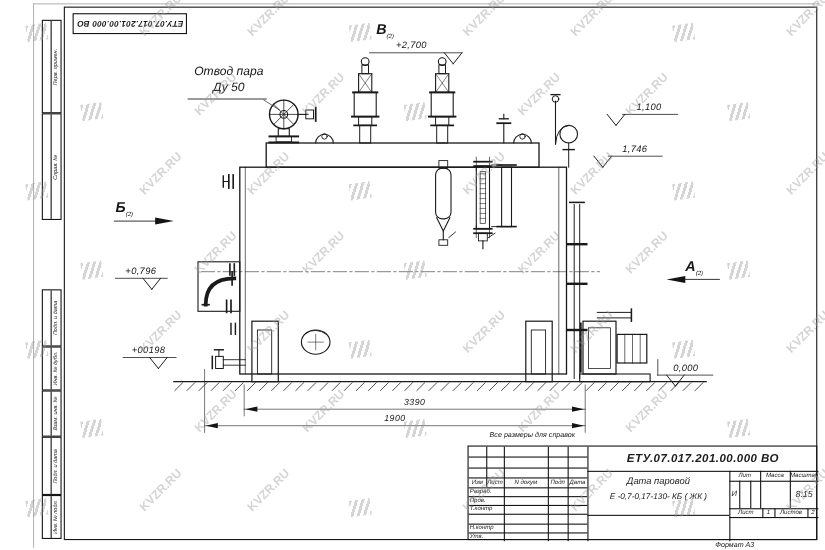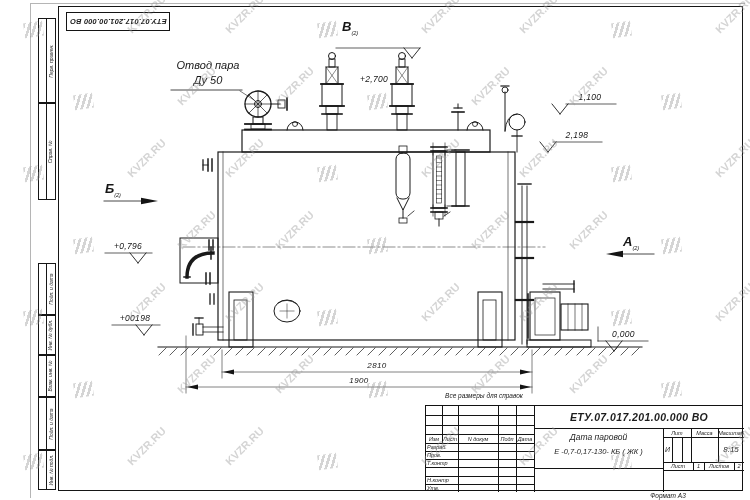--- a/index.html
+++ b/index.html
@@ -369,28 +369,28 @@
       <line x1="436.5" y1="180.5" x2="441.5" y2="180.5" stroke-width="0.5"></line>
       <line x1="436.5" y1="185" x2="441.5" y2="185" stroke-width="0.5"></line>
       <line x1="436.5" y1="189.5" x2="441.5" y2="189.5" stroke-width="0.5"></line>
       <line x1="436.5" y1="194" x2="441.5" y2="194" stroke-width="0.5"></line>
       <line x1="436.5" y1="198.5" x2="441.5" y2="198.5" stroke-width="0.5"></line>
     </svg>
 
   <span class="lbl it" style="left:170px;top:59px;width:76px;text-align:center;font-size:11px;">Отвод пара</span>
   <span class="lbl it" style="left:170px;top:74px;width:76px;text-align:center;font-size:11px;">Ду 50</span>
 
-  <span class="lbl elev" style="left:336px;top:36px;width:76px;text-align:center;margin-top:38px;">+2,700</span>
+  <span class="lbl elev" style="left:336px;top:36px;width:76px;text-align:center;">+2,700</span>
   <span class="lbl elev" style="left:563px;top:92px;width:54px;text-align:center;">1,100</span>
-  <span class="lbl elev" style="left:550px;top:130px;width:54px;text-align:center;">2,198</span>
+  <span class="lbl elev" style="left:550px;top:130px;width:54px;text-align:center;">1,746</span>
   <span class="lbl elev" style="left:102px;top:241px;width:52px;text-align:center;">+0,796</span>
   <span class="lbl elev" style="left:109px;top:313px;width:52px;text-align:center;">+00198</span>
   <span class="lbl elev" style="left:600px;top:329px;width:47px;text-align:center;">0,000</span>
 
-  <span class="lbl dimt" style="left:342px;top:361px;width:70px;text-align:center;">2810</span>
+  <span class="lbl dimt" style="left:342px;top:361px;width:70px;text-align:center;">3390</span>
   <span class="lbl dimt" style="left:324px;top:376px;width:70px;text-align:center;">1900</span>
 
   <span class="lbl viewl" style="left:105px;top:181px;"><span>Б</span><span class="ref">(2)</span></span>
   <span class="lbl viewl" style="left:342px;top:19px;"><span>В</span><span class="ref">(2)</span></span>
   <span class="lbl viewl" style="left:623px;top:234px;"><span>А</span><span class="ref">(2)</span></span>
 
   <span class="lbl it" style="left:428px;top:392px;width:112px;text-align:center;font-size:6.5px;">Все размеры для справок</span>
   <span class="lbl it" style="left:618px;top:492px;width:100px;text-align:center;font-size:6.5px;">Формат А3</span>
 
   <div class="tb">

